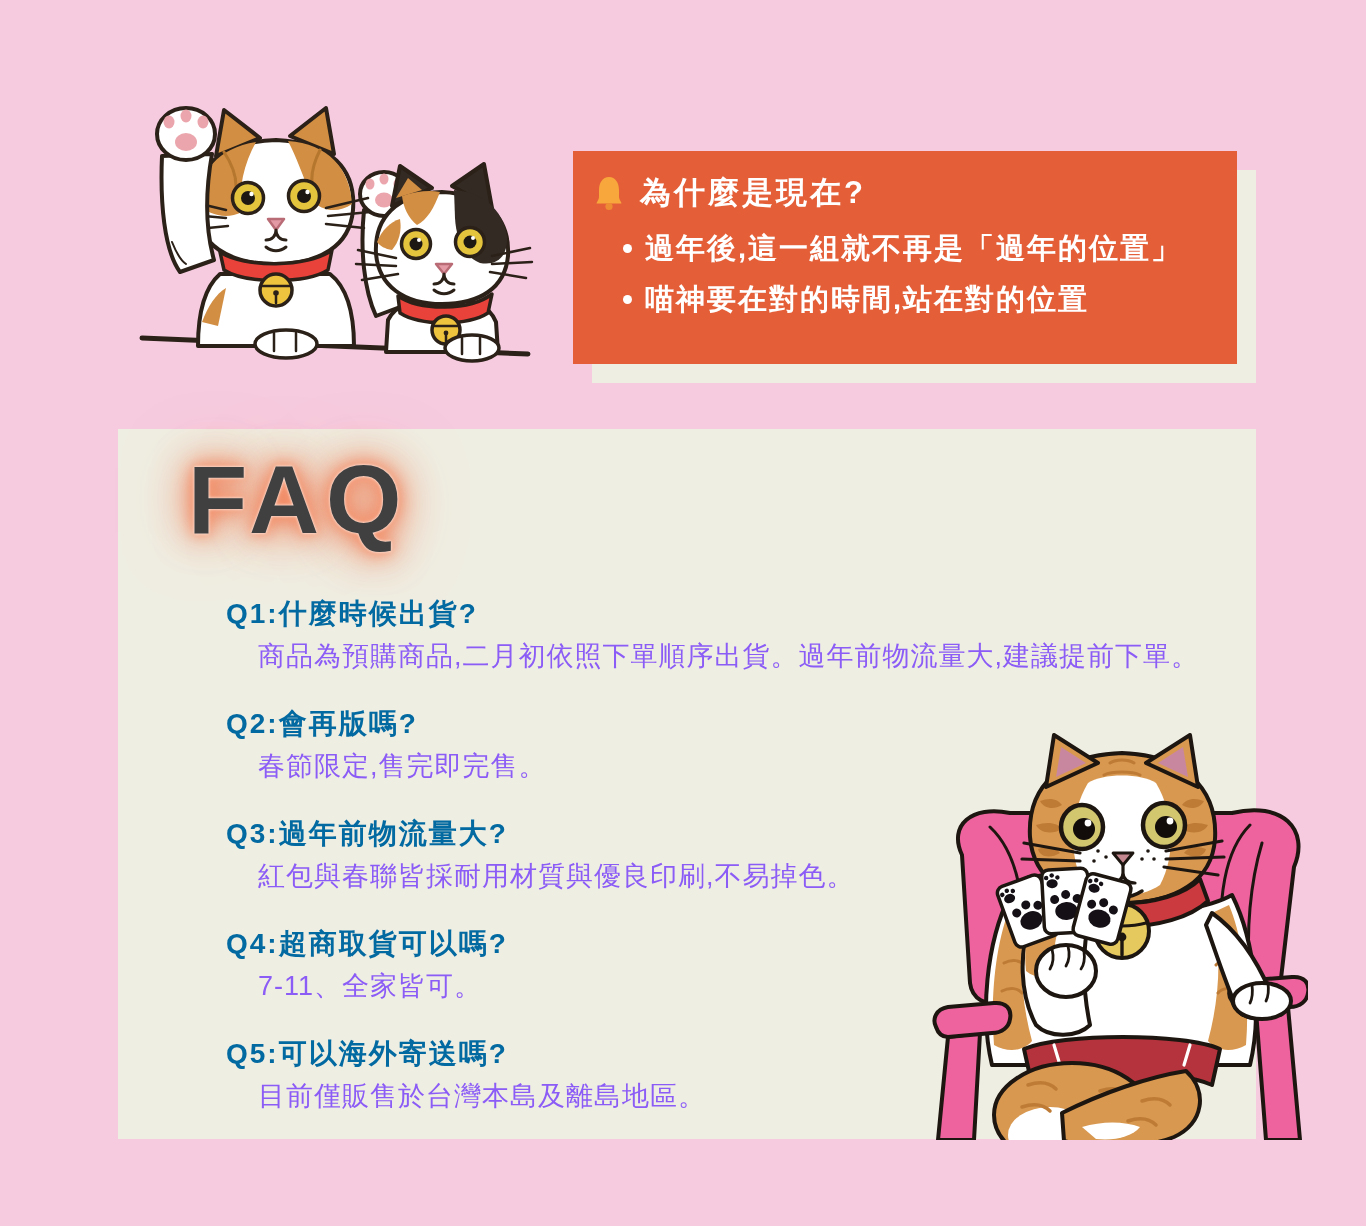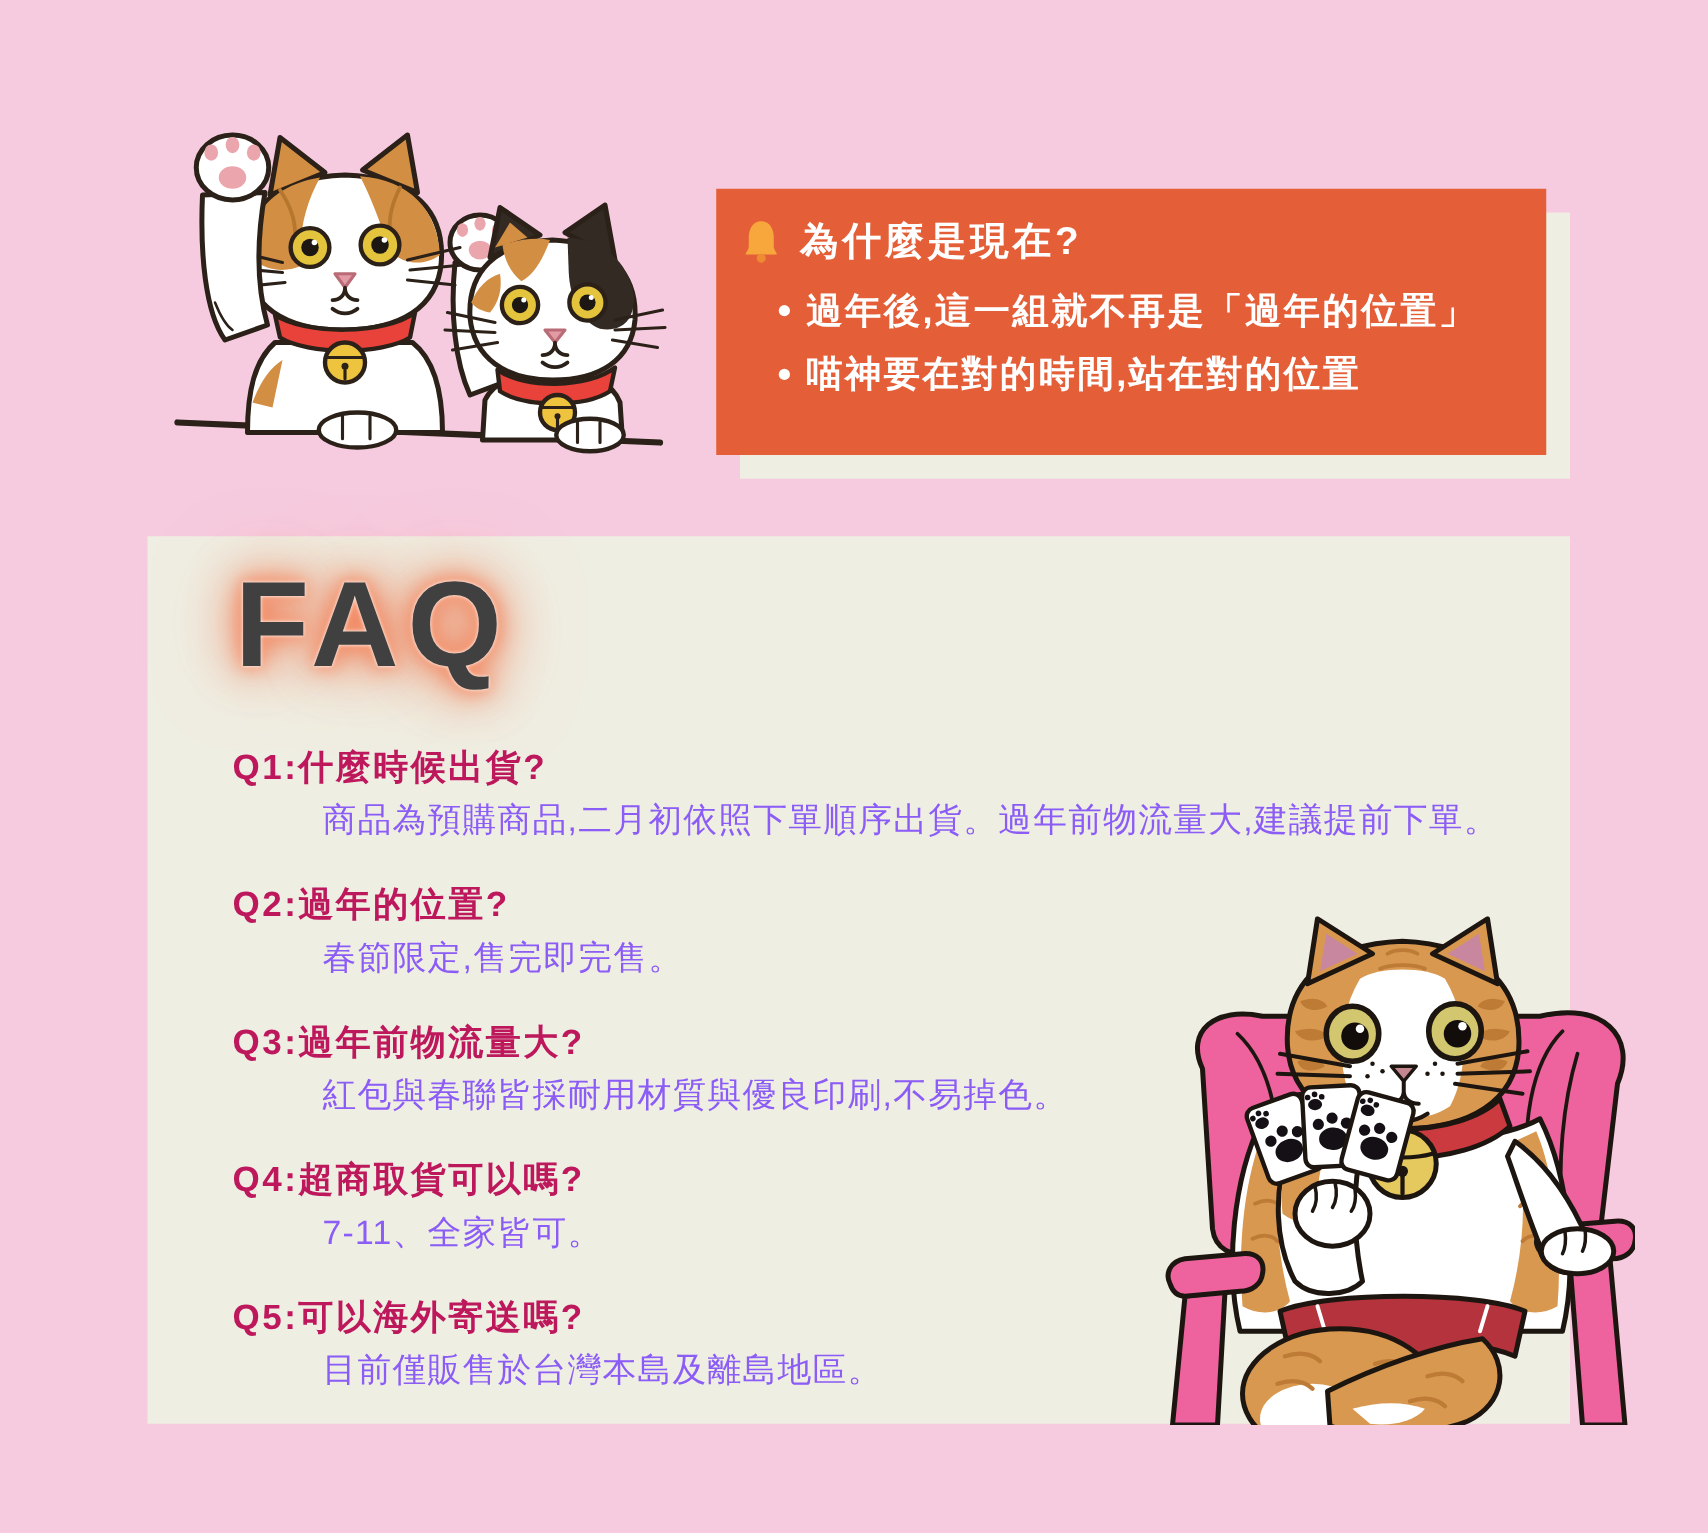--- a/index.html
+++ b/index.html
@@ -30,21 +30,21 @@
   
   .faq-panel{left:118px;top:429px;width:1138px;height:710px;background:#efeee3;}
   .faq-title{
     position:absolute;left:70px;top:22px;margin:0;
     font-size:97px;font-weight:800;letter-spacing:7px;line-height:1;
     color:#404040;
     text-shadow:0 0 3px #ffffff,0 0 9px #f9a583,0 0 20px #f07a50,
                 0 0 38px #ee6a3e,0 0 66px rgba(238,106,62,.6);
   }
   .qa-list{position:absolute;left:68px;top:168px;width:1060px;display:flex;flex-direction:column;gap:34px;}
-  .qa .q{color:#be185d;font-size:28px;font-weight:bold;letter-spacing:2px;line-height:34px;}
+  .qa .q{color:#0369a1;font-size:28px;font-weight:bold;letter-spacing:2px;line-height:34px;margin-left:40px;}
   .qa .a{color:#8b5cf6;font-size:27px;font-weight:normal;letter-spacing:1px;line-height:34px;margin:8px 0 0 72px;}
 
   
   .cat-chair{left:932px;top:733px;width:376px;height:407px;}
 </style>
 </head>
 <body>
 
 <svg class="abs lucky-cats" viewBox="0 0 424 280" fill="none" stroke-linecap="round" stroke-linejoin="round">
 
@@ -176,21 +176,21 @@
 </div>
 
 <div class="abs faq-panel">
   <h1 class="faq-title">FAQ</h1>
   <div class="qa-list">
     <div class="qa">
       <div class="q">Q1:什麼時候出貨?</div>
       <div class="a">商品為預購商品,二月初依照下單順序出貨。過年前物流量大,建議提前下單。</div>
     </div>
     <div class="qa">
-      <div class="q">Q2:過年的位置?</div>
+      <div class="q">Q2:會再版嗎?</div>
       <div class="a">春節限定,售完即完售。</div>
     </div>
     <div class="qa">
       <div class="q">Q3:過年前物流量大?</div>
       <div class="a">紅包與春聯皆採耐用材質與優良印刷,不易掉色。</div>
     </div>
     <div class="qa">
       <div class="q">Q4:超商取貨可以嗎?</div>
       <div class="a">7-11、全家皆可。</div>
     </div>

